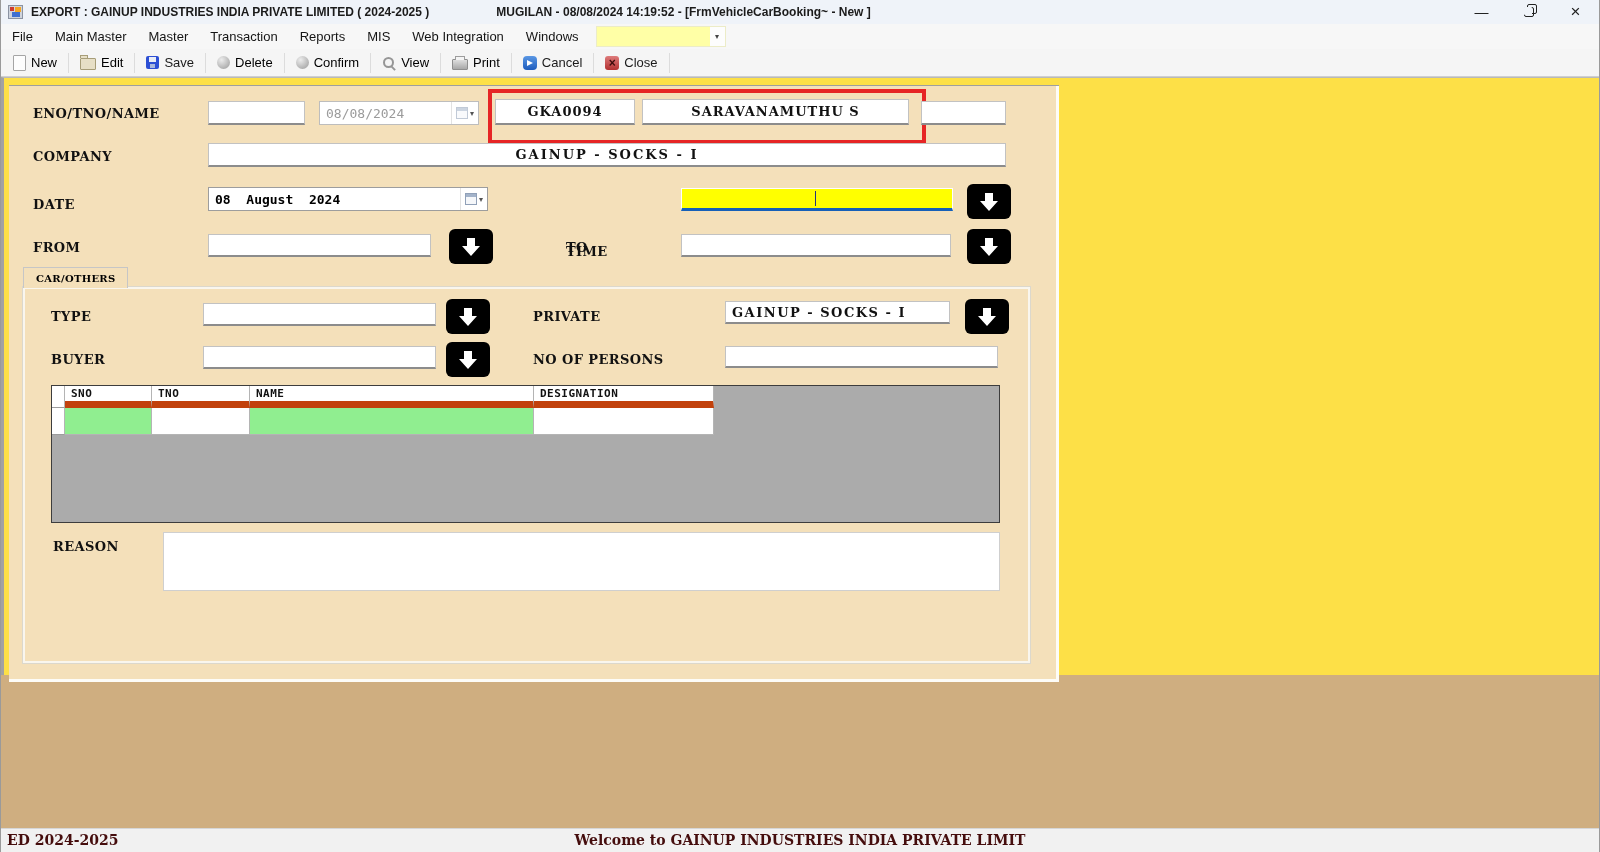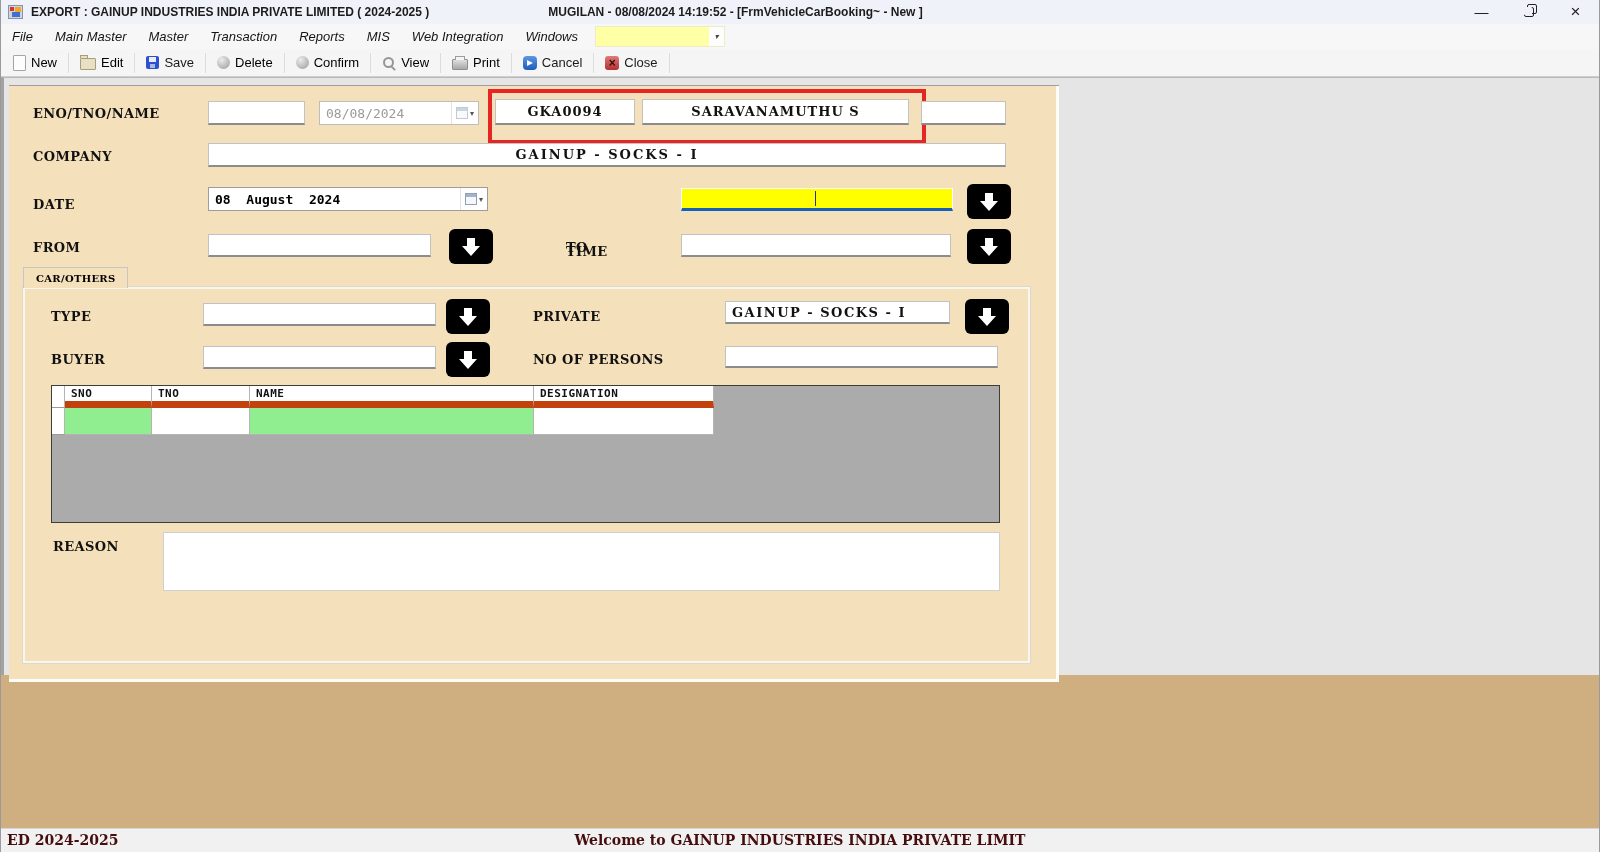--- a/index.html
+++ b/index.html
@@ -8,30 +8,30 @@
     border-left:1px solid #9a9a9a;border-right:1px solid #9a9a9a;box-sizing:border-box;}
 
   
   .titlebar{position:absolute;left:0;top:0;width:100%;height:24px;background:#eff3f9;
     display:flex;align-items:center;font-size:12px;color:#1b1b1b;}
   .appicon{width:15px;height:14px;margin:0 8px 0 7px;position:relative;background:#cfd4dd;border:1px solid #8b93a2;box-sizing:border-box;}
   .appicon .sq-red{position:absolute;left:1px;top:1px;width:4px;height:4px;background:#d03a2e;}
   .appicon .sq-org{position:absolute;right:1px;top:1px;width:6px;height:5px;background:#f5a623;}
   .appicon .sq-blue{position:absolute;left:3px;bottom:1px;width:8px;height:5px;background:#3f6fd0;}
   .title-left{font-weight:600;}
-  .title-right{font-weight:600;margin-left:119px;}
+  .title-right{font-weight:600;margin-left:67px;}
   .wincontrols{position:absolute;right:0;top:0;height:24px;display:flex;}
   .wc{width:47px;height:24px;display:flex;align-items:center;justify-content:center;color:#222;font-size:14px;}
   .restore-glyph{width:8px;height:8px;border:1px solid #222;border-radius:2px;position:relative;background:#eff3f9;}
   .restore-glyph::before{content:'';position:absolute;left:2px;top:-4px;width:8px;height:8px;border:1px solid #222;border-radius:2px;}
   .restore-glyph::after{content:'';position:absolute;left:-1px;top:-1px;width:8px;height:8px;background:#eff3f9;border-radius:1px;}
 
   
   .menubar{position:absolute;left:0;top:24px;width:100%;height:25px;background:#f7f7f7;
-    display:flex;align-items:center;font-size:13px;color:#151515;font-style:italic;}
+    display:flex;align-items:center;font-size:13px;color:#151515;}
   .menuitem{padding:3px 11px;cursor:default;}
   .menucombo{width:128px;height:19px;background:#ffffa6;border:1px solid #ececc8;margin-left:6px;
     display:flex;align-items:center;position:relative;}
   .menucombo .cval{flex:1;font-size:12px;}
   .menucombo .cdd{width:15px;height:100%;background:#fdfdfd;display:flex;align-items:center;justify-content:center;
     font-size:8px;color:#444;}
 
   
   .toolbar{position:absolute;left:0;top:49px;width:100%;height:28px;background:#f5f5f5;
     border-bottom:1px solid #cfcfcf;display:flex;align-items:center;font-size:13px;box-sizing:border-box;padding-left:4px;}
@@ -49,21 +49,21 @@
   .i-view::before{content:'';position:absolute;left:1px;top:1px;width:7px;height:7px;border:2px solid #969696;border-radius:50%;}
   .i-view::after{content:'';position:absolute;right:0;bottom:1px;width:6px;height:2px;background:#969696;transform:rotate(45deg);}
   .i-print{width:14px;height:9px;background:linear-gradient(#dedede,#a8a8a8);border:1px solid #8f8f8f;border-radius:1px;position:relative;margin-top:4px;}
   .i-print::before{content:'';position:absolute;top:-4px;left:2px;width:8px;height:3px;background:#f4f4f4;border:1px solid #9d9d9d;border-bottom:none;}
   .i-cancel{width:14px;height:14px;border-radius:4px;background:linear-gradient(#5a97e4,#1d5cbd);display:flex;align-items:center;justify-content:center;}
   .i-cancel::after{content:'';border:3px solid transparent;border-left:6px solid #fff;margin-left:4px;}
   .i-close{width:14px;height:14px;border-radius:3px;background:linear-gradient(#de7b7b,#b23030);display:flex;align-items:center;justify-content:center;
     color:#3c0a0a;font-weight:700;font-size:12px;line-height:1;}
 
   
-  .mdi{position:absolute;left:0;top:77px;width:100%;height:598px;background:#e5e5e5;
+  .mdi{position:absolute;left:0;top:77px;width:100%;height:598px;background:#fde047;
     border-left:3px solid #a2a2a2;box-sizing:border-box;border-top:1px solid #b9b9b9;}
 
   
   .form{position:absolute;left:5px;top:7px;width:1050px;height:596px;background:#f4e0ba;
     border-top:1px solid #9f9f9f;box-shadow:inset -3px -3px 0 #fdfcf7;}
   .lbl{position:absolute;font:700 13px "DejaVu Serif",serif;letter-spacing:.4px;color:#111;white-space:nowrap;}
   .val{font:700 13px "DejaVu Serif",serif;letter-spacing:1px;color:#111;text-align:center;}
   .tb{position:absolute;background:#fff;border:1px solid #c2c2c2;border-bottom:2px solid #8c8c8c;box-sizing:border-box;
     display:flex;align-items:center;padding:0 6px;}
   .tb.center{justify-content:center;}

